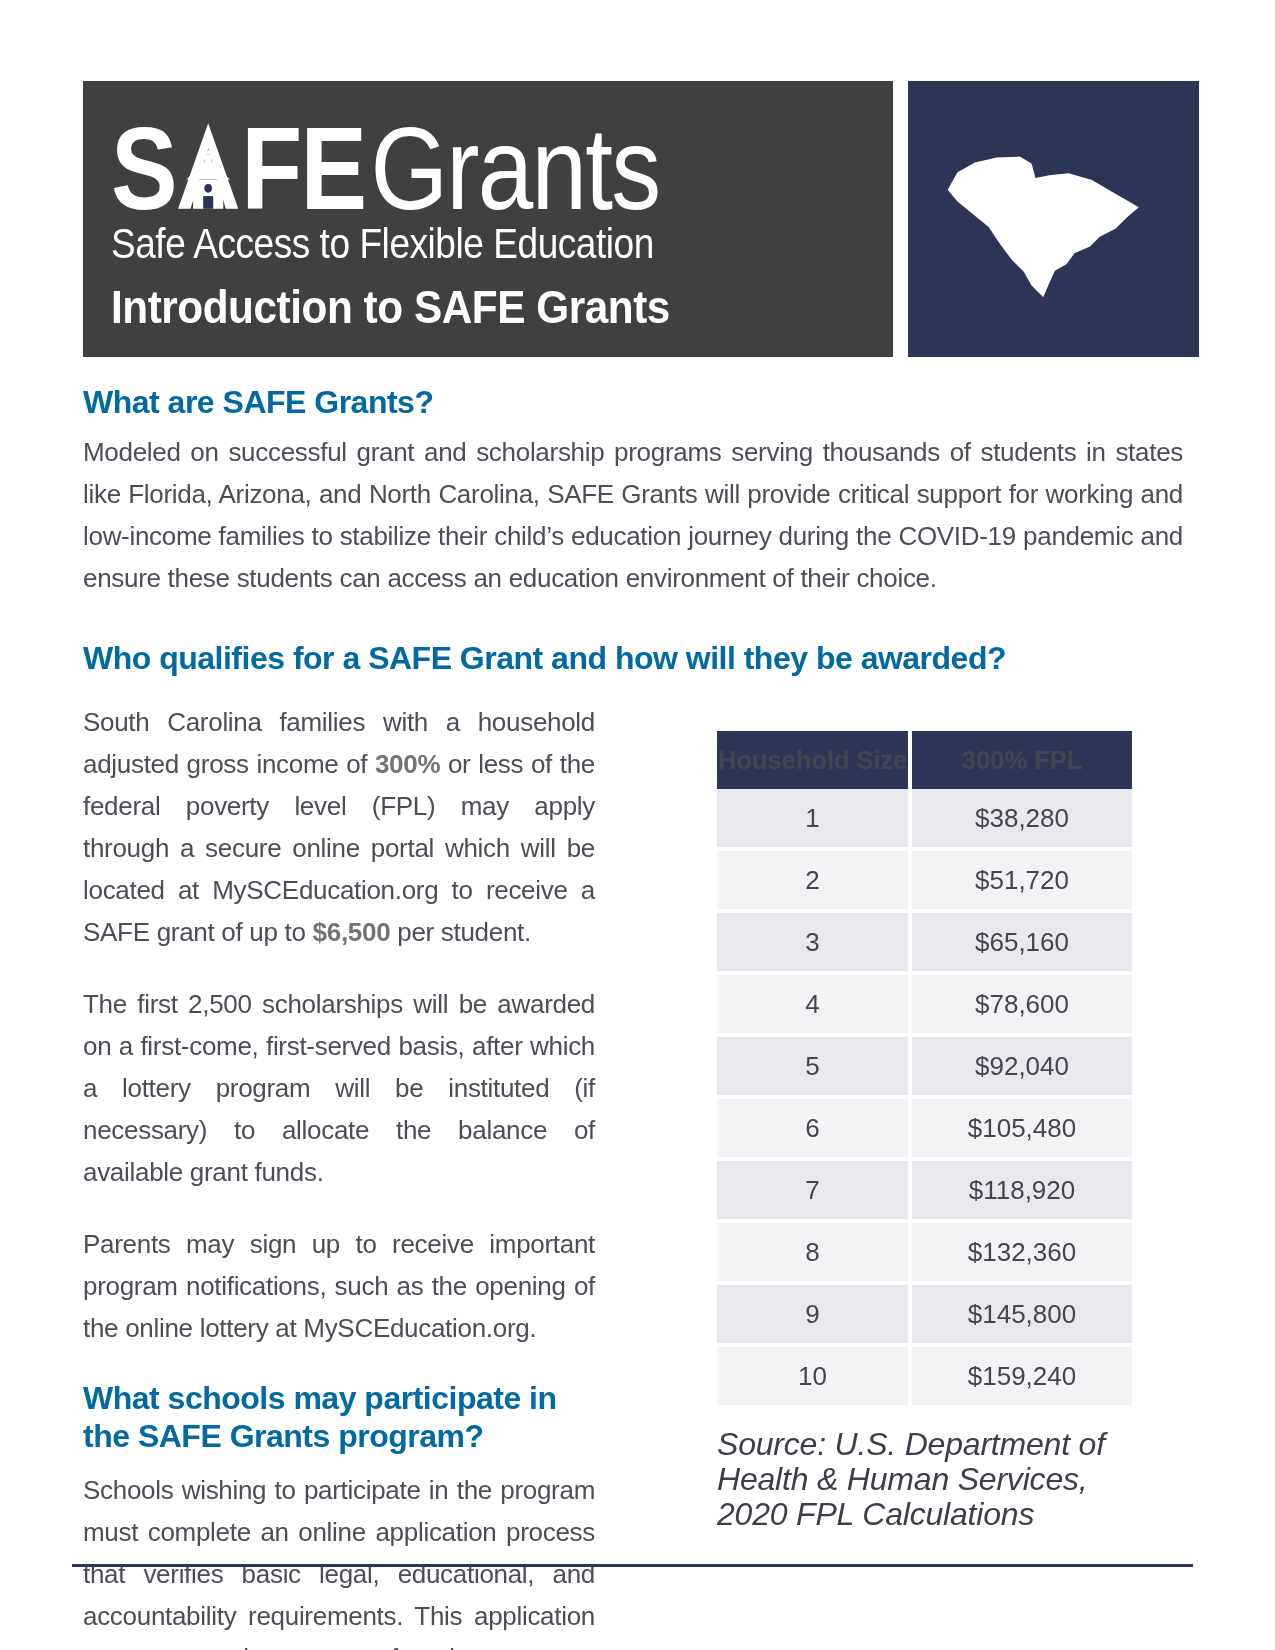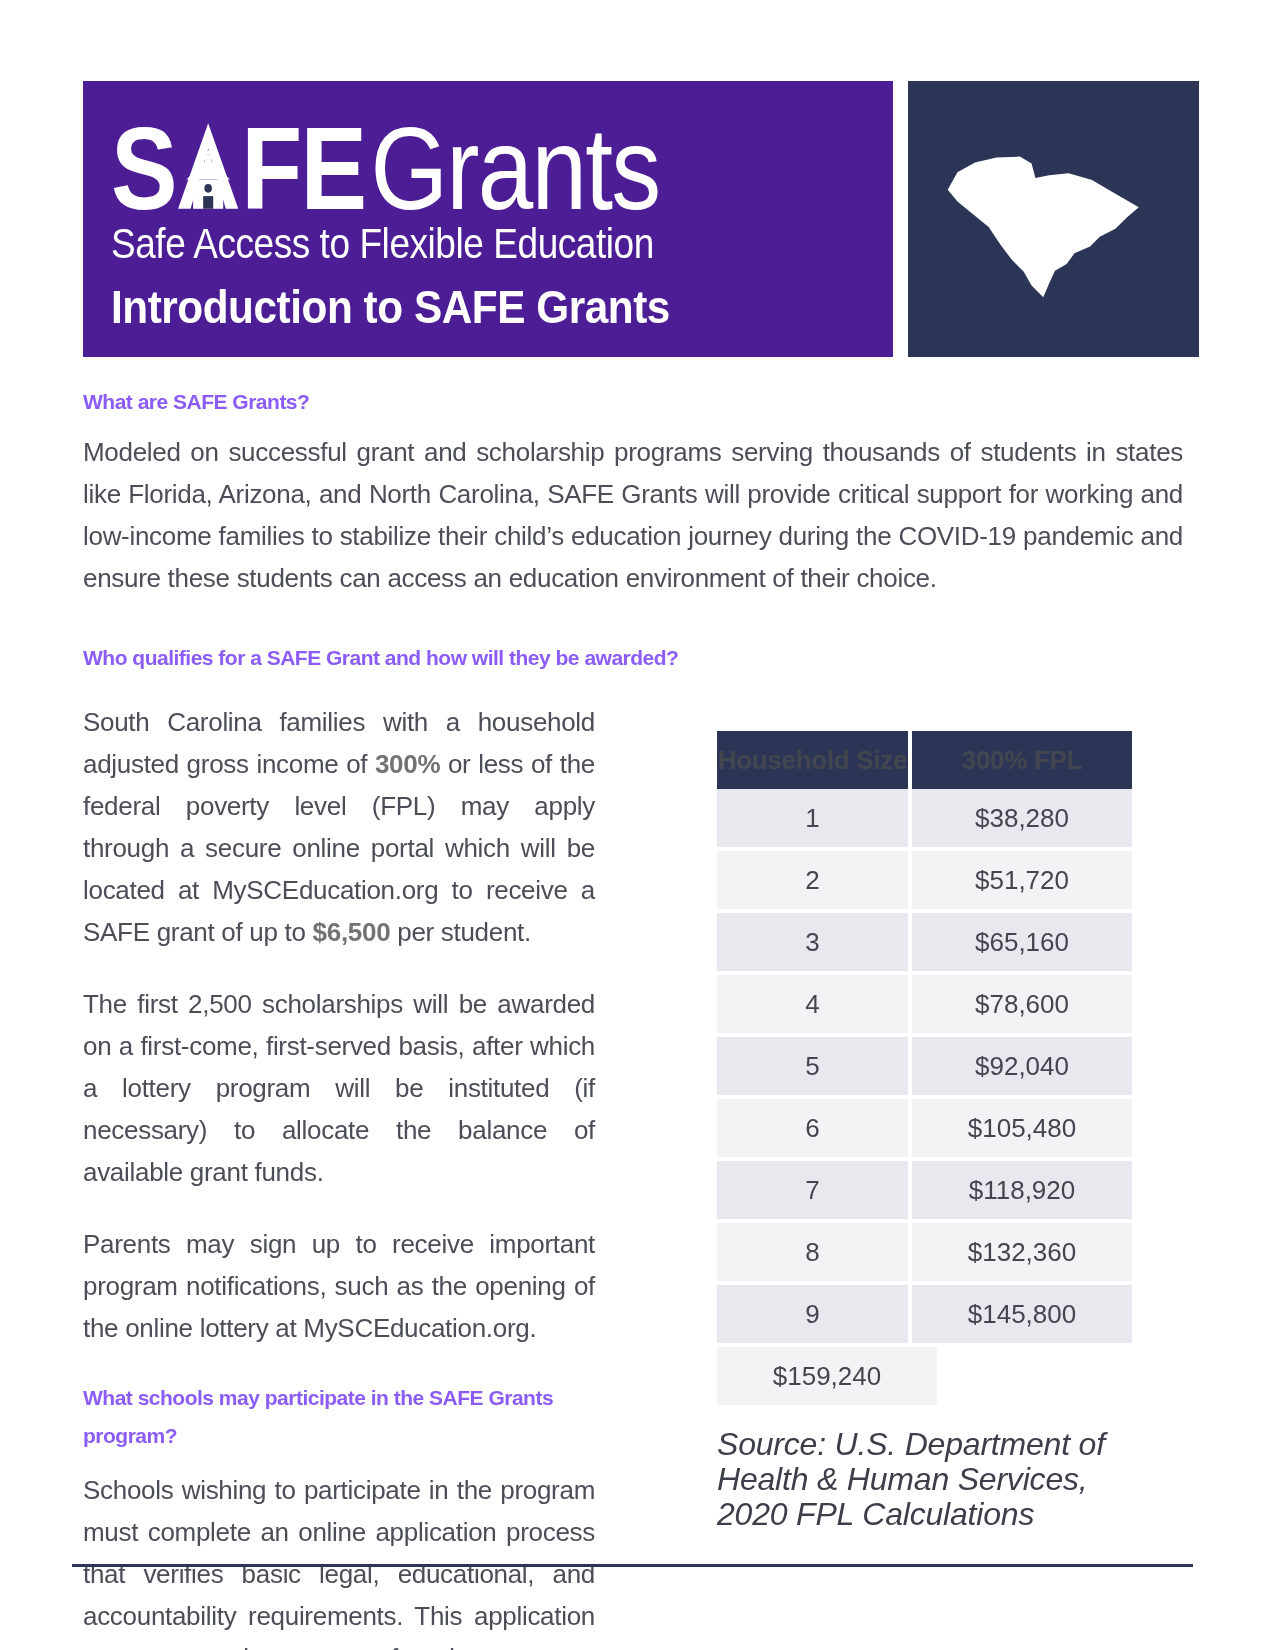--- a/index.html
+++ b/index.html
@@ -4,21 +4,21 @@
 <style>
   html,body { margin:0; padding:0; }
   body {
     width:1275px; height:1650px; position:relative; background:#ffffff;
     font-family:"Liberation Sans", sans-serif; color:#484b55;
     -webkit-font-smoothing:antialiased;
   }
   
   .banner {
     position:absolute; left:83px; top:81px; width:810px; height:276px;
-    background:#4c1d95; color:#ffffff;
+    background:#404040; color:#ffffff;
   }
   .state-box {
     position:absolute; left:908px; top:81px; width:291px; height:276px;
     background:#2d3557;
   }
   .state-box svg { position:absolute; left:28px; top:58px; }
   .logo-line {
     position:absolute; left:28px; top:30px; font-size:116px; line-height:1;
     white-space:nowrap; transform:scaleX(0.86); transform-origin:0 50%;
     letter-spacing:-2px;
@@ -32,21 +32,21 @@
     letter-spacing:-0.5px;
   }
   .page-title {
     position:absolute; left:28px; top:198px; font-size:47px; font-weight:800;
     white-space:nowrap; transform:scaleX(0.90); transform-origin:0 0;
     letter-spacing:-0.5px;
   }
   
   .main { position:absolute; left:83px; top:383px; width:1100px; }
   h2 {
-    margin:0 0 10px 0; font-size:21px; font-weight:800; color:#8b5cf6;
+    margin:0 0 10px 0; font-size:32px; font-weight:800; color:#0369a1;
     letter-spacing:-0.5px; line-height:38px;
   }
   .main p {
     margin:0 0 30px 0; font-size:26px; line-height:42px; color:#4b4e57;
     text-align:justify; letter-spacing:-0.3px;
   }
   .h-who { margin-top:40px; }
   .inline-strong { font-weight:800; color:#737373; }
   
   .two-col { position:relative; margin-top:24px; min-height:740px; }
@@ -158,20 +158,21 @@
         </div>
         <div class="trow">
           <div class="tcell c1">8</div>
           <div class="tcell c2">$132,360</div>
         </div>
         <div class="trow">
           <div class="tcell c1">9</div>
           <div class="tcell c2">$145,800</div>
         </div>
         <div class="trow">
+          <div class="tcell c1">10</div>
           <div class="tcell c2">$159,240</div>
         </div>
       </div>
       <div class="source-note">Source: U.S. Department of Health &amp; Human Services, 2020 FPL Calculations</div>
     </div>
   </div>
 </div>
 
 <div class="footer-rule"></div>
 

